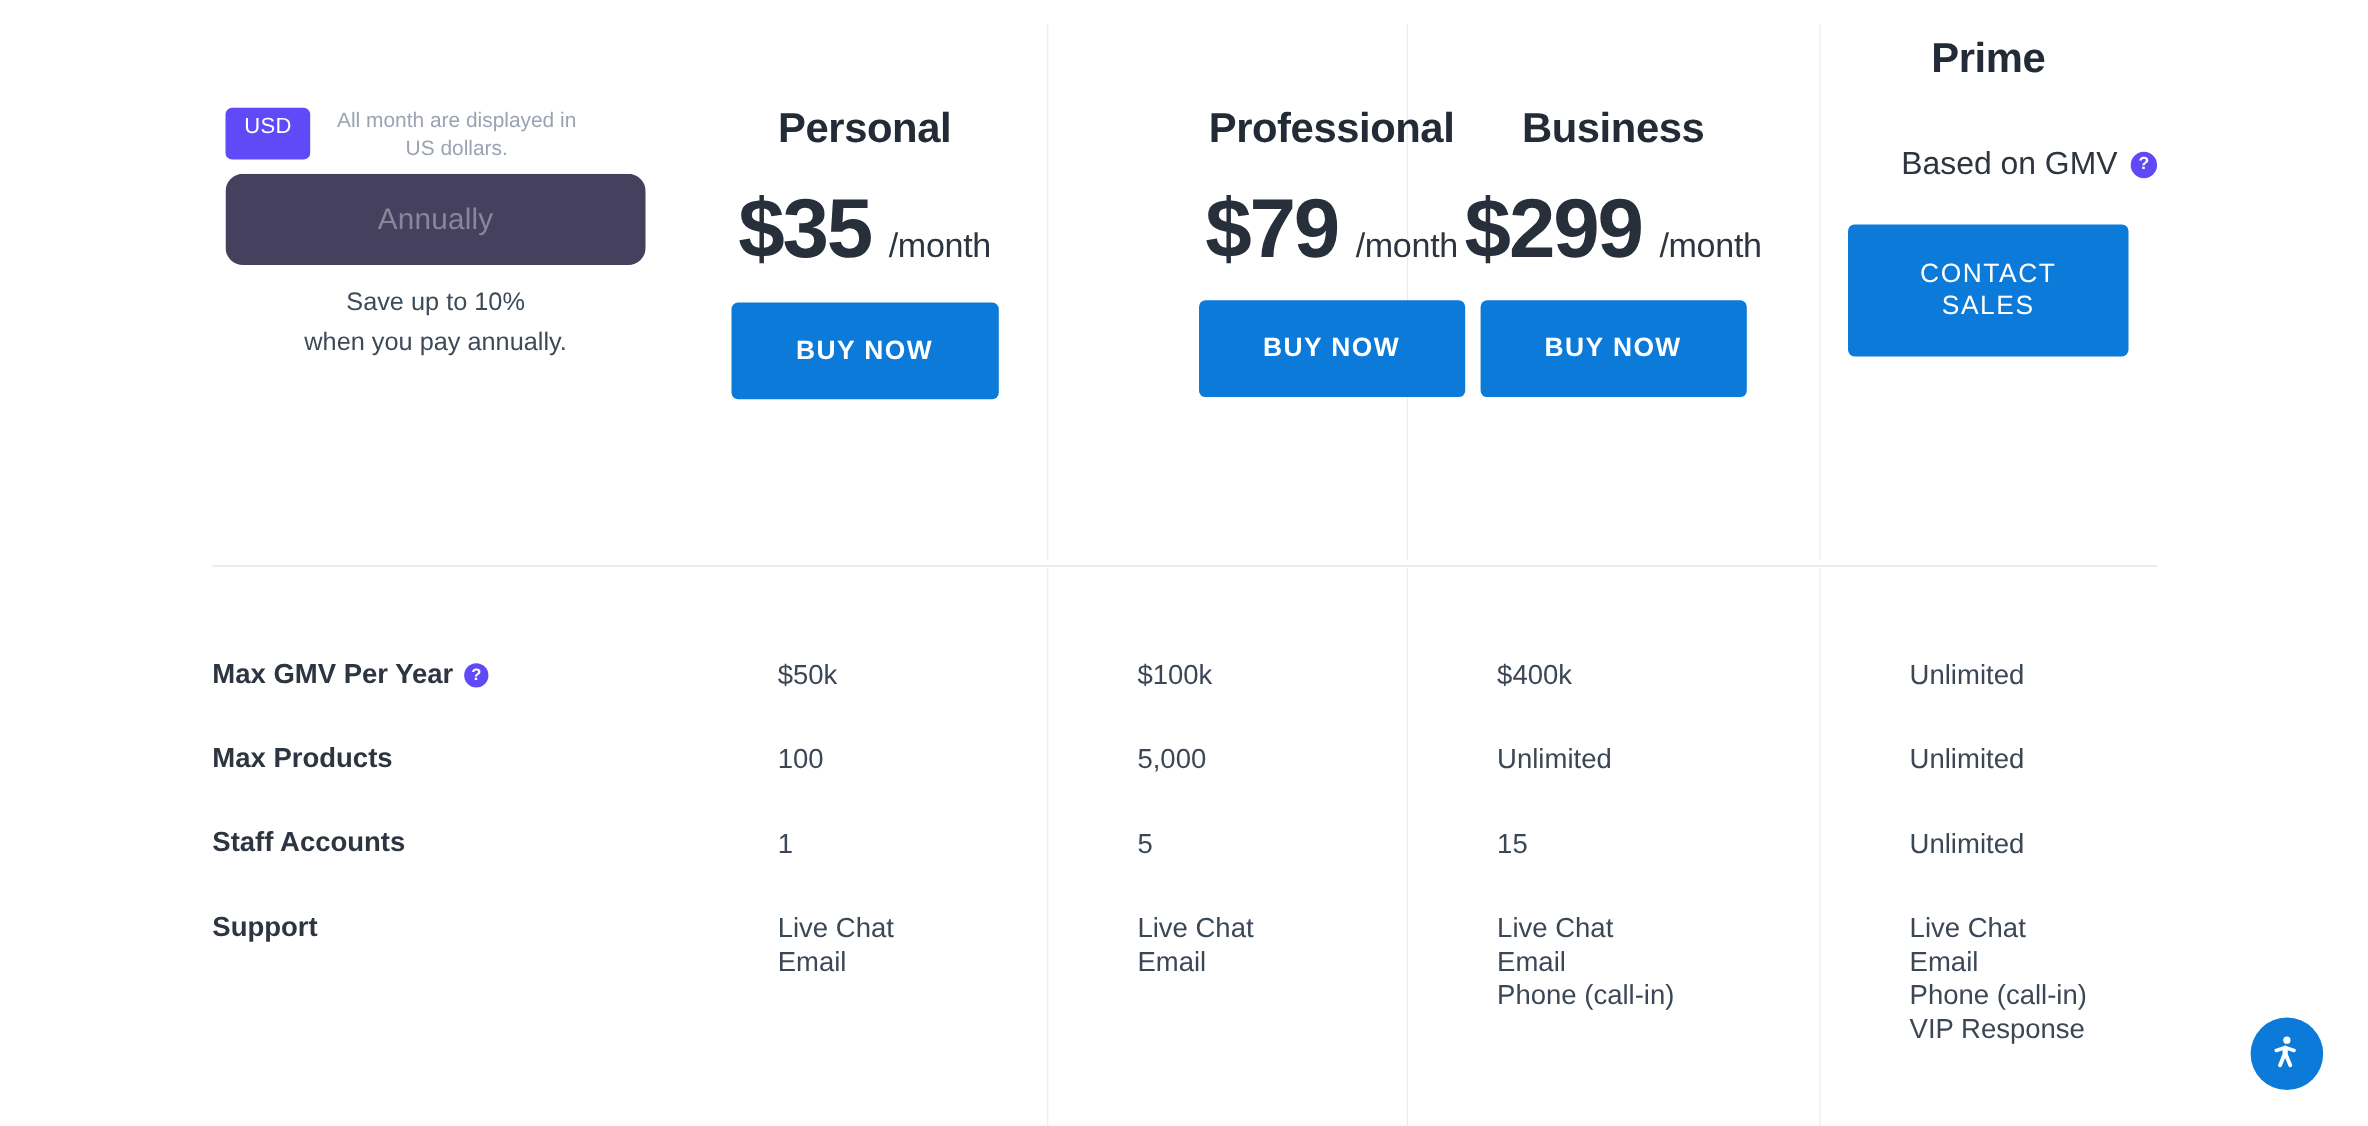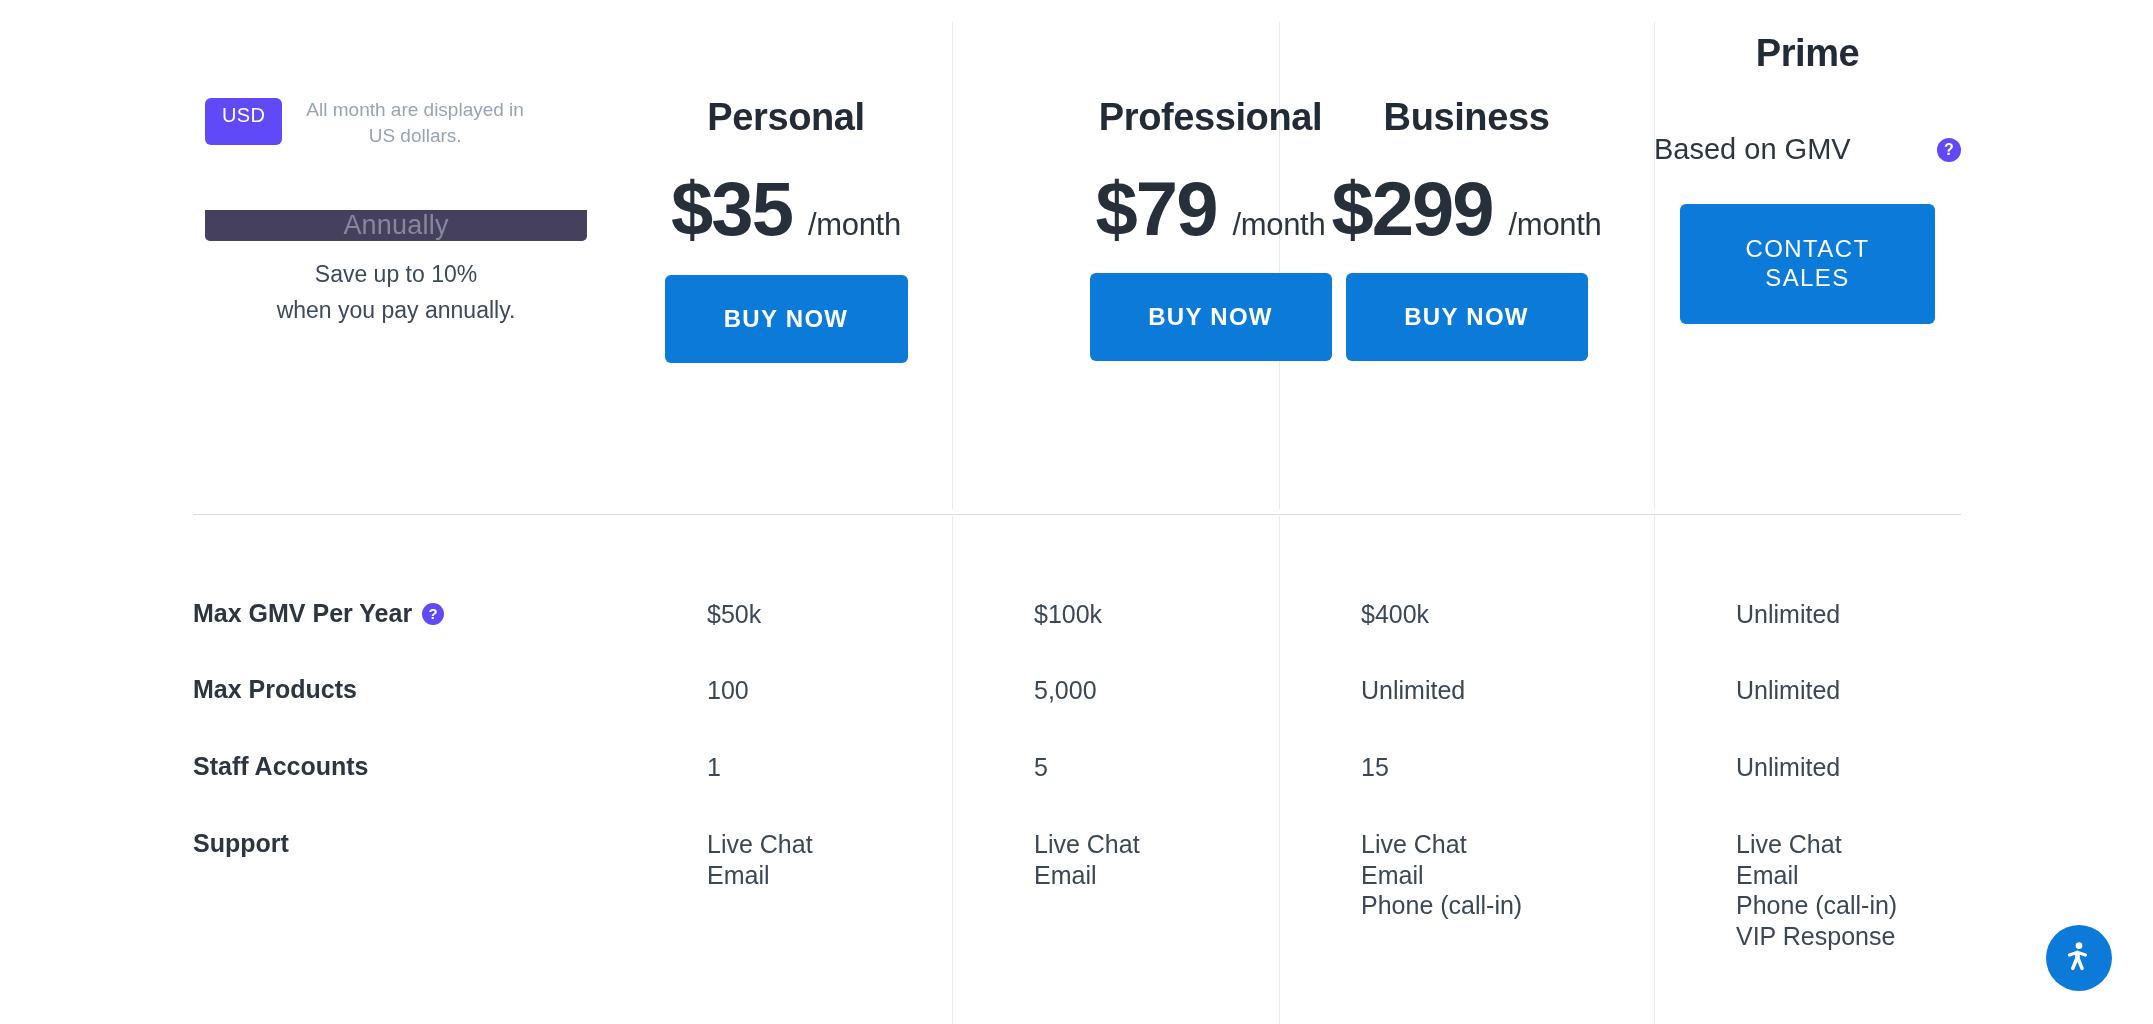--- a/index.html
+++ b/index.html
@@ -82,23 +82,22 @@
     padding-top: 2px;
   }
 
   .toggle {
     position: absolute;
     left: 0px;
     top: 63px;
     display: flex;
     width: 382px;
     height: 83px;
-    border-radius: 5px;
+    border-radius: 16px;
     overflow: hidden;
-    align-items: flex-end;
   }
   .toggle-opt {
     flex: 1;
     display: flex;
     align-items: center;
     justify-content: center;
     font-size: 27px;
     letter-spacing: 0.2px;
     cursor: pointer;
     user-select: none;
@@ -192,21 +191,21 @@
   .plan-professional .cta { margin-top: 26px; width: 242px; height: 88px; }
   .plan-business .cta     { margin-top: 26px; width: 242px; height: 88px; }
   .plan-prime .cta        { margin-top: 38px; width: 255px; height: 120px; }
 
   .gmv-line {
     margin-top: 58px;
     font-size: 29px;
     color: #2c3540;
     display: flex;
     align-items: center;
-    justify-content: space-between;
+    justify-content: flex-end;
     gap: 12px;
     white-space: nowrap;
   }
 
   
   .help-icon {
     display: inline-block;
     width: 24px;
     height: 24px;
     border-radius: 50%;

